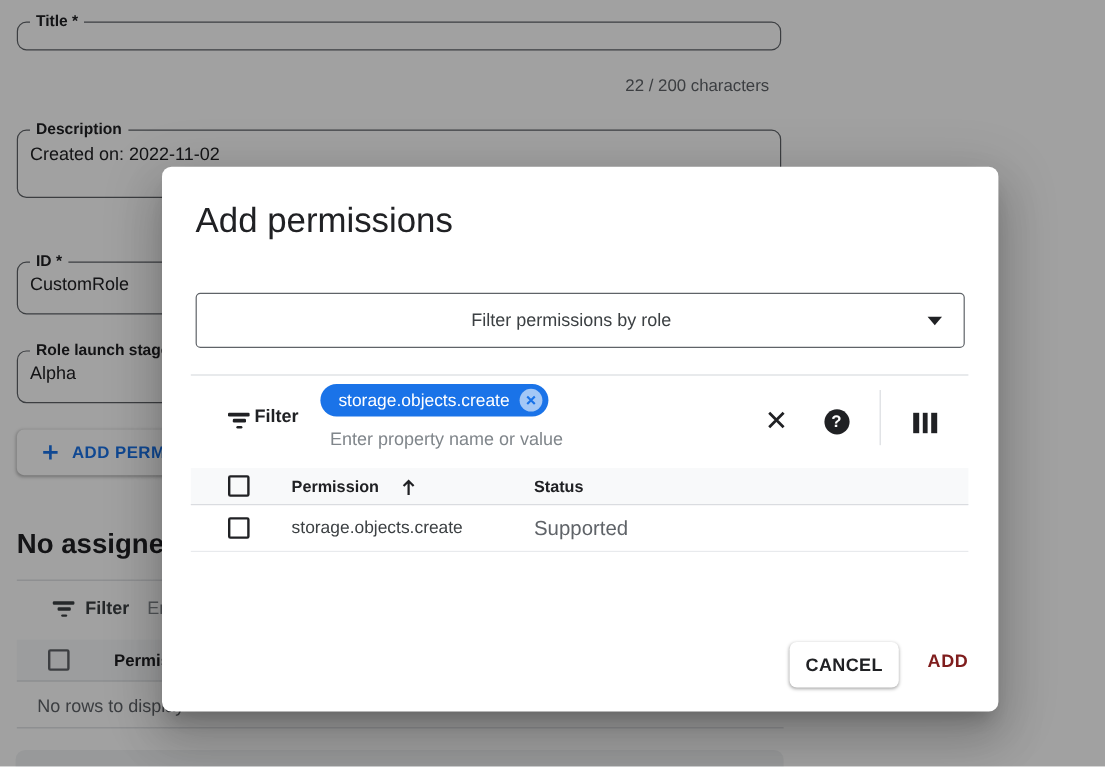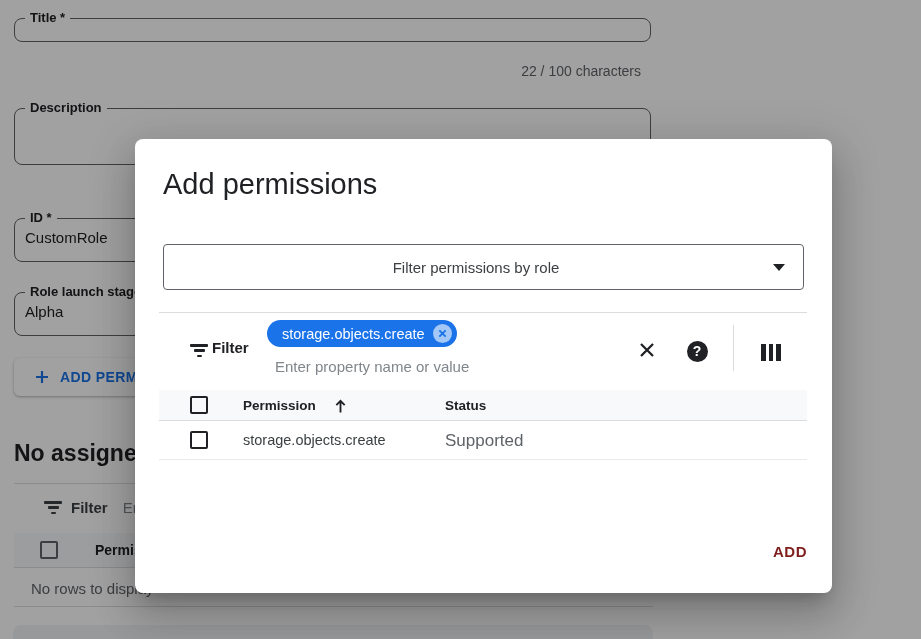--- a/index.html
+++ b/index.html
@@ -108,24 +108,25 @@
 </head>
 <body>
 
 <div class="stage">
 
   <div class="bg">
 
     <div class="field f-title">
       <span class="flabel">Title *</span>
     </div>
-    <div class="counter">22 / 100 characters</div>
+    <div class="counter">22 / 200 characters</div>
 
     <div class="field f-desc">
       <span class="flabel">Description</span>
+      <span class="fvalue">Created on: 2022-11-02</span>
     </div>
 
     <div class="field f-id">
       <span class="flabel">ID *</span>
       <span class="fvalue">CustomRole</span>
     </div>
 
     <div class="field f-stage">
       <span class="flabel">Role launch stage</span>
       <span class="fvalue">Alpha</span>
@@ -222,16 +223,17 @@
       </span>
       <span class="col2">Status</span>
     </div>
 
     <div class="m-row">
       <span class="cbx dark"></span>
       <span class="cell1">storage.objects.create</span>
       <span class="cell2">Supported</span>
     </div>
 
+    <button class="cancel-btn">CANCEL</button>
     <button class="add-btn">ADD</button>
   </div>
 
 </div>
 
 </body></html>

